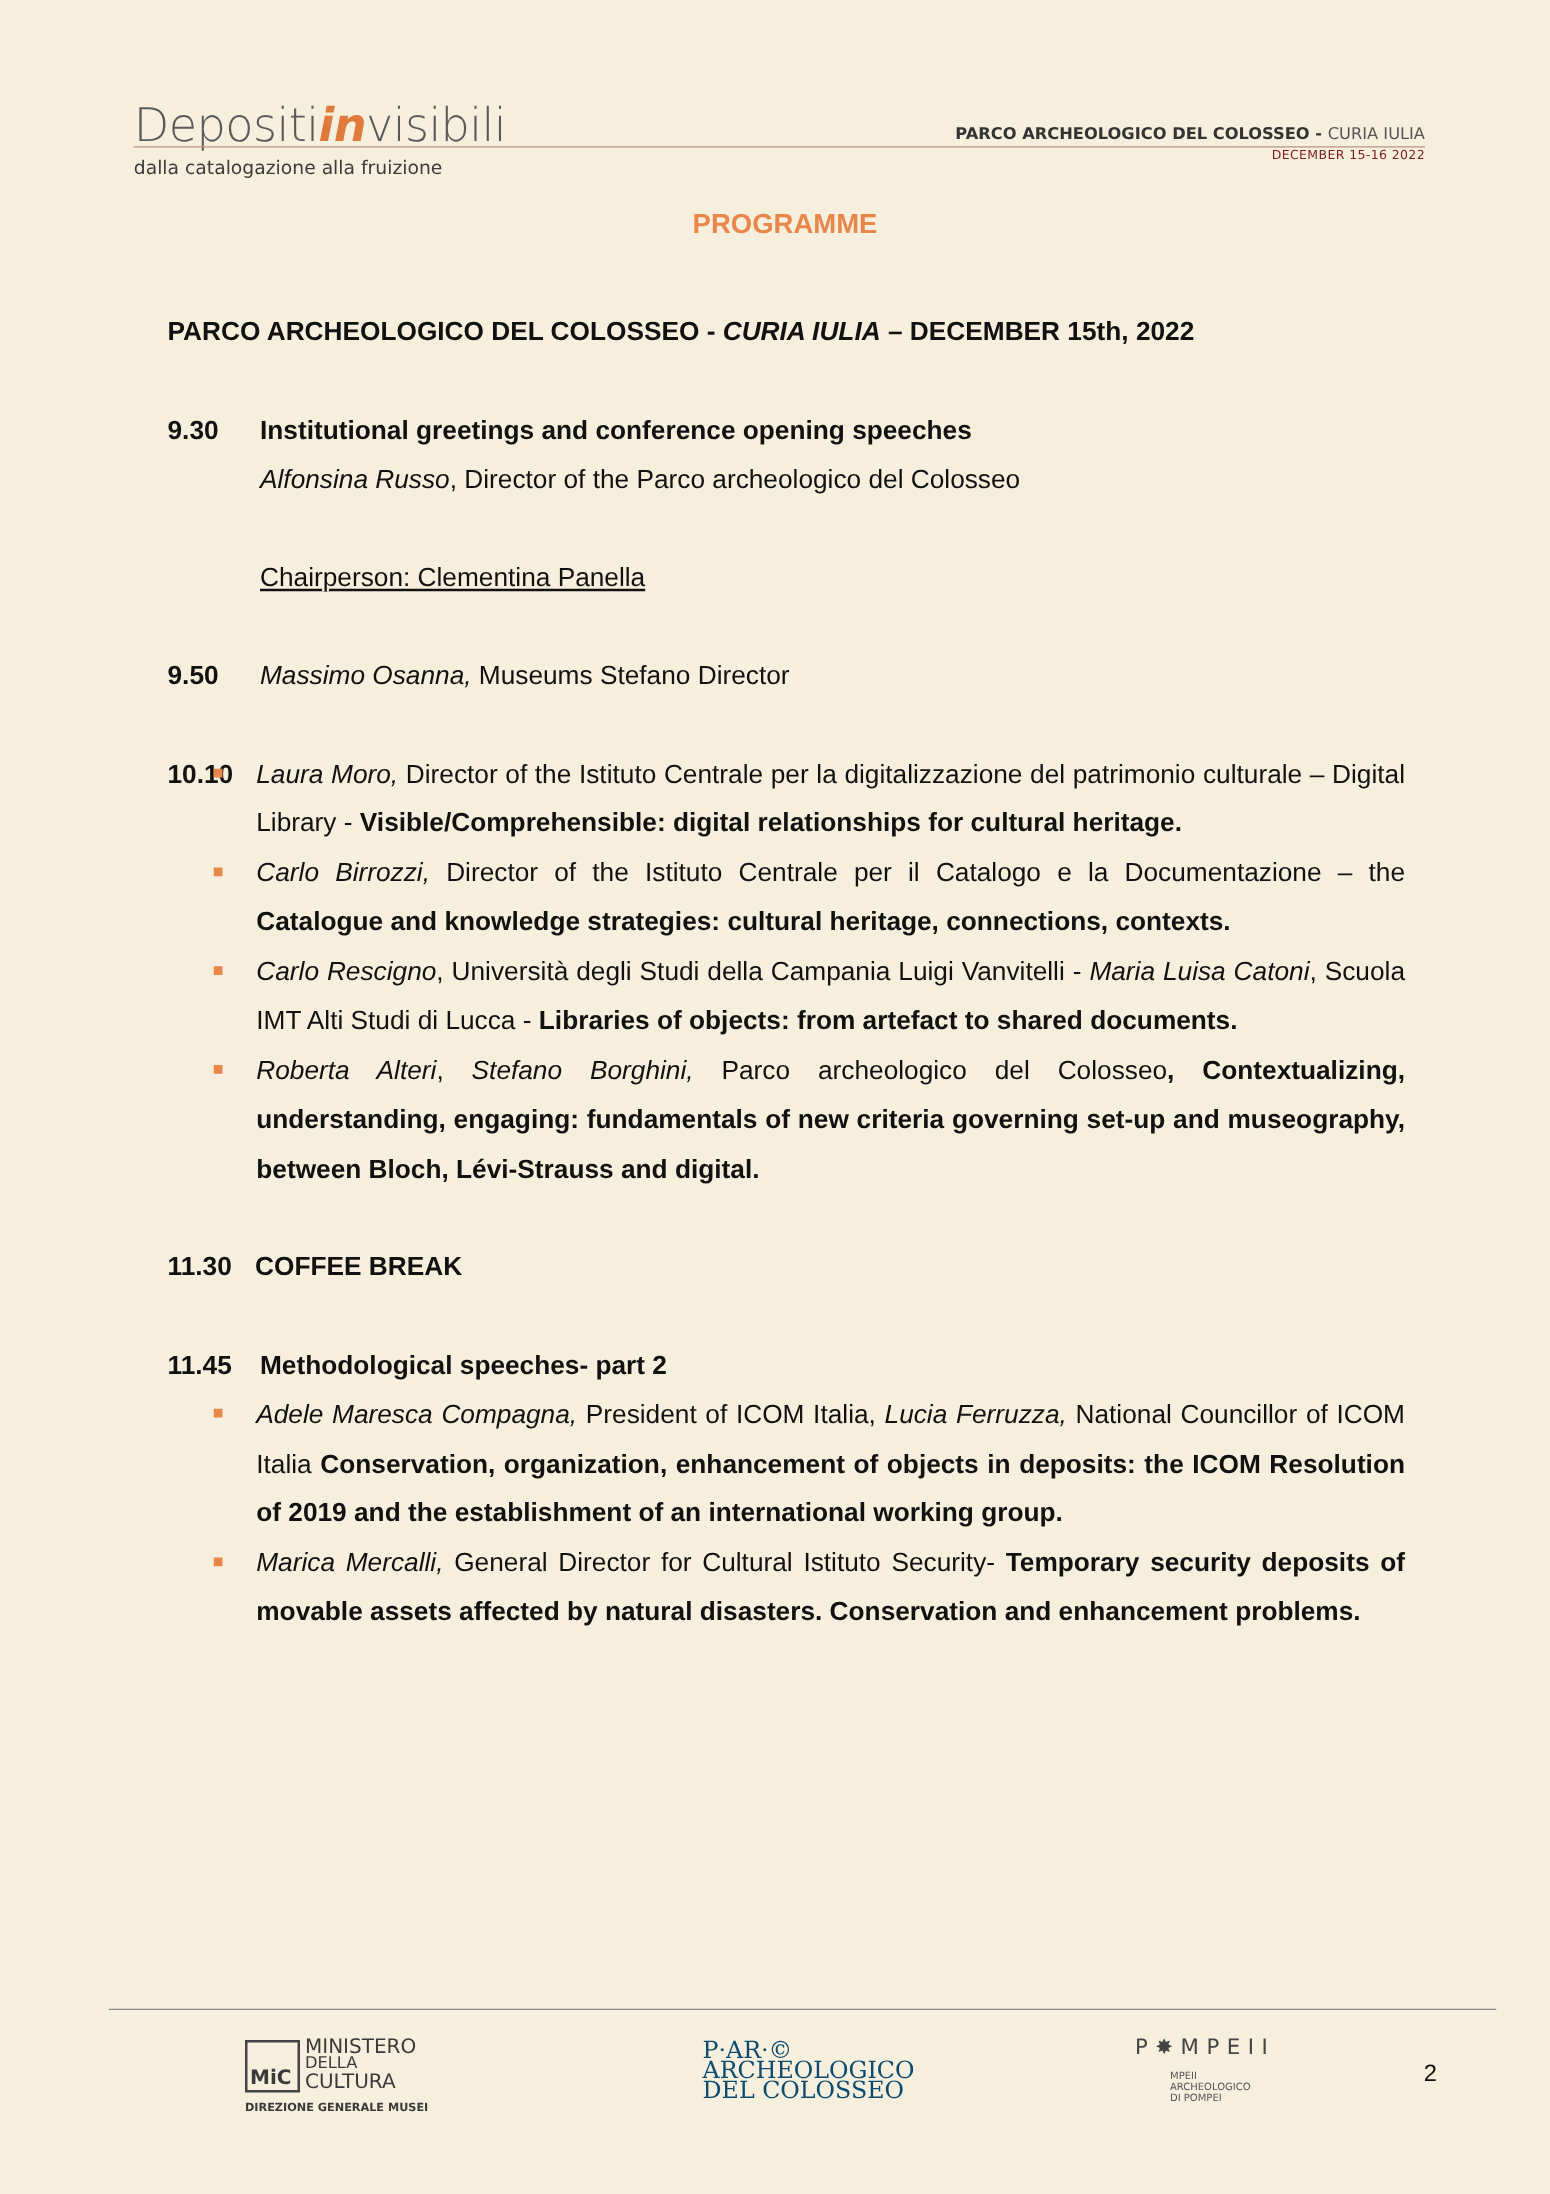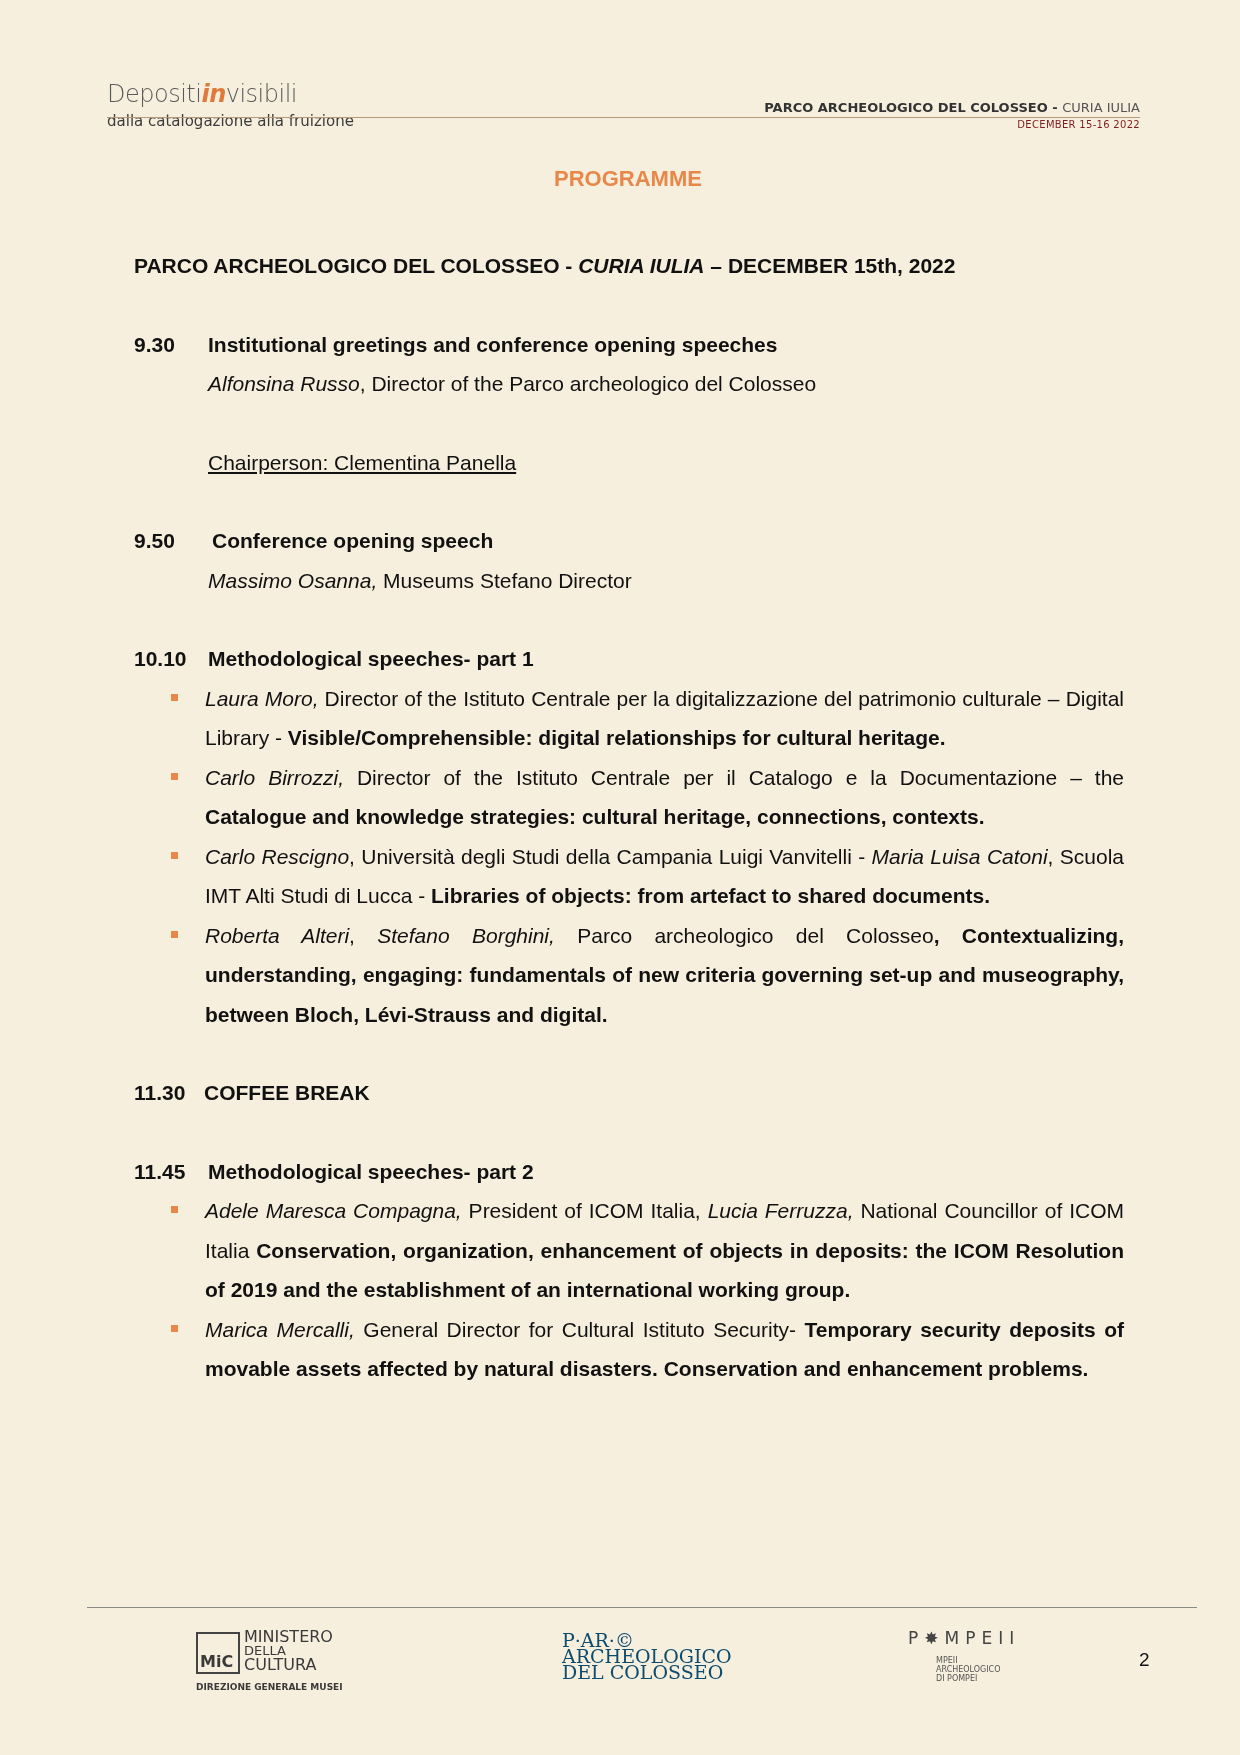--- a/index.html
+++ b/index.html
@@ -1,19 +1,19 @@
 <!DOCTYPE html>
 <html><head>
 <meta charset="utf-8">
 <style>
   html, body { margin:0; padding:0; }
   body { width:1240px; height:1755px; background:#f6efdd; position:relative; overflow:hidden;
          font-family:"Liberation Sans", sans-serif; color:#111; }
   .hdr-left { position:absolute; left:107px; top:82px; }
-  .logo-title { font-family:"DejaVu Sans", sans-serif; font-size:24px; font-weight:200; color:#5a5a5a; letter-spacing:-0.5px; line-height:1; }
+  .logo-title { font-family:"DejaVu Sans", sans-serif; font-size:37px; font-weight:200; color:#5a5a5a; letter-spacing:-0.5px; line-height:1; }
   .logo-title .in { color:#e07a3c; font-style:italic; font-weight:bold; }
   .logo-sub { font-family:"DejaVu Sans", sans-serif; font-size:15px; color:#3b3b3b; margin-top:6px; }
   .hdr-rule { position:absolute; left:107px; top:117px; width:1033px; height:1px; background:#b8987a; }
   .hdr-right { position:absolute; right:100px; top:100px; text-align:right; font-family:"DejaVu Sans", sans-serif; }
   .hdr-right .venue { font-size:13px; font-weight:bold; color:#333; }
   .hdr-right .venue .light { font-weight:normal; color:#555; }
   .hdr-right .dates { font-size:10px; color:#7f1d1d; margin-top:4px; letter-spacing:0.3px; }
   .title { position:absolute; left:0; width:1256px; top:166px; text-align:center; font-size:22px; font-weight:bold; color:#e8874a; }
   .content { position:absolute; left:134px; top:246px; width:990px; font-size:21px; line-height:39.5px; }
   .day-heading { font-weight:bold; margin-bottom:39px; }
@@ -69,30 +69,28 @@
       <div><i>Alfonsina Russo</i><span>, Director of the Parco archeologico del Colosseo</span></div>
       <div class="gap"></div>
       <div class="underline">Chairperson: Clementina Panella</div>
     </div>
   </div>
   <div class="gap"></div>
 
   <div class="item">
     <div class="time wide">9.50</div>
     <div class="body">
-      <div class="subtitle">Conference opening speech</div>
       <div style="margin-left:-4px"><i>Massimo Osanna,</i><span> Museums Stefano Director</span></div>
     </div>
   </div>
   <div class="gap"></div>
 
   <div class="item">
     <div class="time">10.10</div>
     <div class="body">
-      <div class="subtitle">Methodological speeches- part 1</div>
       <ul class="speakers">
         <li><span class="bullet"></span><span class="spk-name">Laura Moro,</span><span> Director of the Istituto Centrale per la digitalizzazione del patrimonio culturale – Digital Library - </span><span class="talk">Visible/Comprehensible: digital relationships for cultural heritage.</span></li>
         <li><span class="bullet"></span><span class="spk-name">Carlo Birrozzi,</span><span> Director of the Istituto Centrale per il Catalogo e la Documentazione – the </span><span class="talk">Catalogue and knowledge strategies: cultural heritage,  connections, contexts.</span></li>
         <li><span class="bullet"></span><span class="spk-name">Carlo Rescigno</span><span>, Università degli Studi della Campania Luigi Vanvitelli - </span><span class="spk-name">Maria Luisa Catoni</span><span>, Scuola IMT Alti Studi di Lucca - </span><span class="talk">Libraries of objects: from artefact to shared documents.</span></li>
         <li><span class="bullet"></span><span class="spk-name">Roberta Alteri</span><span>, </span><span class="spk-name">Stefano Borghini,</span><span> Parco archeologico del Colosseo</span><span class="talk">, Contextualizing, understanding, engaging: fundamentals of new criteria governing set-up and museography, between Bloch, Lévi-Strauss and digital.</span></li>
       </ul>
     </div>
   </div>
   <div class="gap"></div>
 

